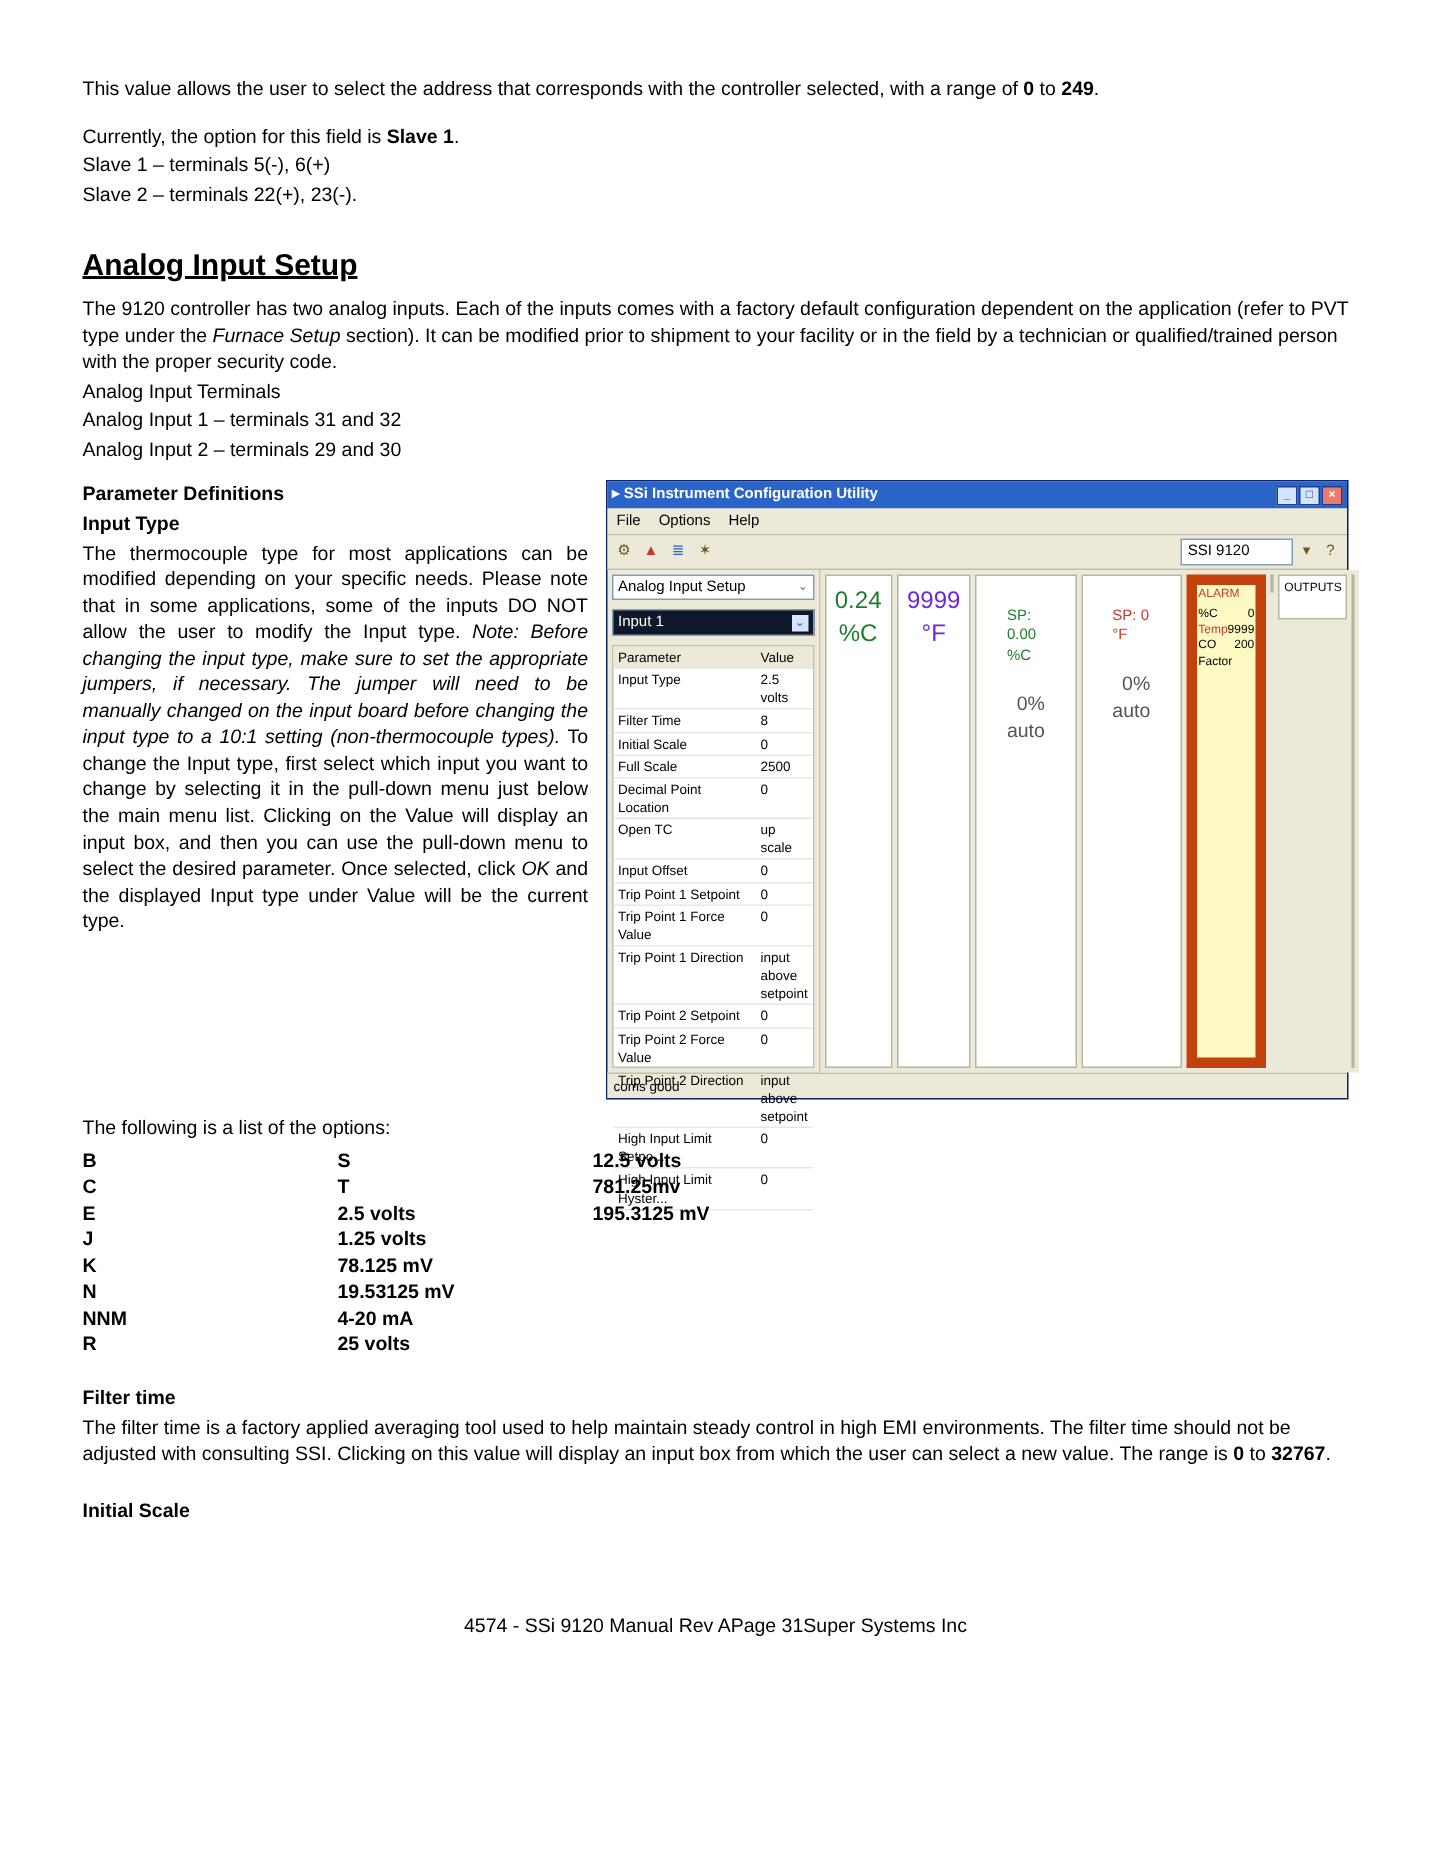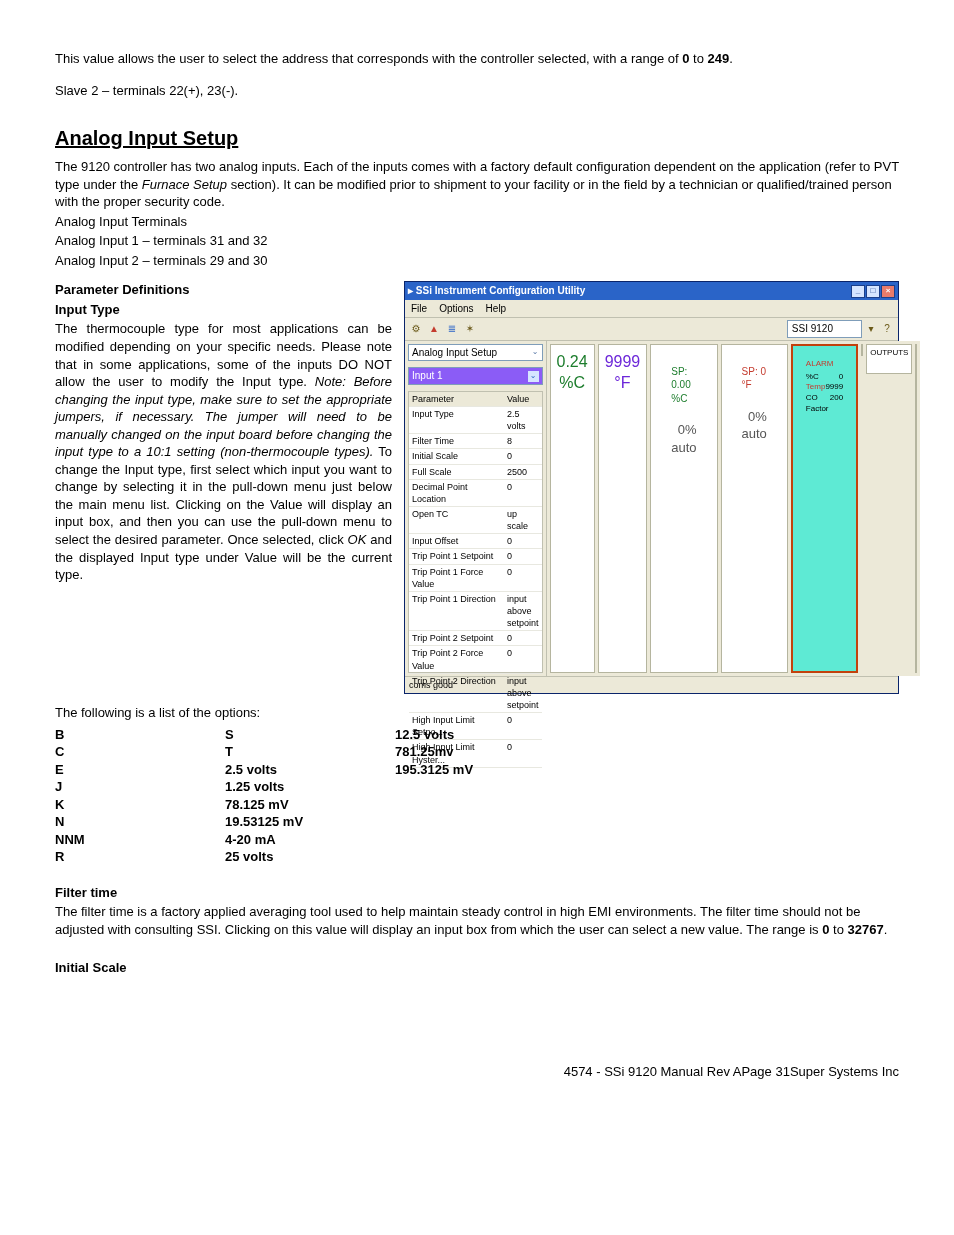--- a/index.html
+++ b/index.html
@@ -32,22 +32,22 @@
   .right-shot { flex: 1; }
   .options-row {
     display: flex;
     gap: 0;
     margin-top: 4px;
   }
   .options-col { width: 170px; }
   .options-col span { display:block; font-weight:bold; }
   .footer {
     display:flex;
-    justify-content:flex-end;
-    margin-top:87px;
+    justify-content:center;
+    margin-top:60px;
     font-size:13px;
   }
   
   .window {
     border: 1px solid #0a246a;
     font-family: Tahoma, sans-serif;
     font-size: 10px;
     background:#ece9d8;
     width:495px;
     box-sizing:border-box;
@@ -112,21 +112,21 @@
     border-right:1px solid #c0c0b0;
     display:flex;flex-direction:column;
   }
   .dd {
     border:1px solid #7f9db9;background:#fff;
     margin:3px;
     padding:1px 3px;
     display:flex;justify-content:space-between;align-items:center;
     font-size:10px;
   }
-  .dd.selected { background:#8b5cf6;color:#fff;}
+  .dd.selected { background:#0f172a;color:#fff;}
   .chev { font-size:8px;color:#5b7aa8;}
   .dd.selected .chev{ color:#fff; background:#d6e5ff; color:#316ac5; padding:0 2px;}
   .param-table {
     margin:3px 3px;
     border:1px solid #c0c0b0;
     background:#fff;
     height:280px;
     font-size:9px;
   }
   .param-header, .param-row {
@@ -153,42 +153,46 @@
     flex:1;
     padding:6px;
     font-size:16px;
     text-align:center;
     color:#1d7d2d;
   }
   .rp-box.red { color:#6d28d9;}
   .rp-small .rp-box { font-size:10px; padding:20px; text-align:left;}
   .rp-small .rp-box .sub { font-size:13px; color:#555; text-align:right; margin-top:16px;}
   .alarm-box {
-    border:2px solid #c2410c;background:#5eead4;
-    font-size:8px;padding:13px;
+    border:7px solid #c2410c;background:#fef9c3;
+    font-size:8px;padding:1px;
   }
   .alarm-box .ttl{color:#c43b2e;margin-bottom:2px;}
   .alarm-box .row{display:flex;justify-content:space-between;}
   .alarm-box .row.red span:first-child{color:#c43b2e;}
   .pinkbar{height:10px;background:#f6c0c0;border:1px solid #b5b59f;}
   .out-box{border:1px solid #b5b59f;background:#fff;font-size:8px;padding:3px;height:22px;}
   .greenbox{flex:1;border:1px solid #b5b59f;background:#c4e8c4;}
   .statusbar{
     border-top:1px solid #c0c0b0;
     font-size:9px;padding:2px 4px;background:#ece9d8;
   }
 </style>
 </head>
 <body>
 
 <p class="para-block">
   <span>This value allows the user to select the address that corresponds with the controller selected, with a range of </span><span class="bold">0</span><span> to </span><span class="bold">249</span><span>.</span>
 </p>
 
 <div class="para-block">
+  <p>
+    <span>Currently, the option for this field is </span><span class="bold">Slave 1</span><span>.</span>
+  </p>
+  <p>Slave 1 – terminals 5(-), 6(+)</p>
   <p>Slave 2 – terminals 22(+), 23(-).</p>
 </div>
 
 <div class="section-heading">Analog Input Setup</div>
 <p>
   <span>The 9120 controller has two analog inputs. Each of the inputs comes with a factory default configuration dependent on the application (refer to PVT type under the </span><span class="italic">Furnace Setup</span><span> section).  It can be modified prior to shipment to your facility or in the field by a technician or qualified/trained person with the proper security code.</span>
 </p>
 <p>Analog Input Terminals</p>
 <p>Analog Input 1 – terminals 31 and 32</p>
 <p>Analog Input 2 – terminals 29 and 30</p>

